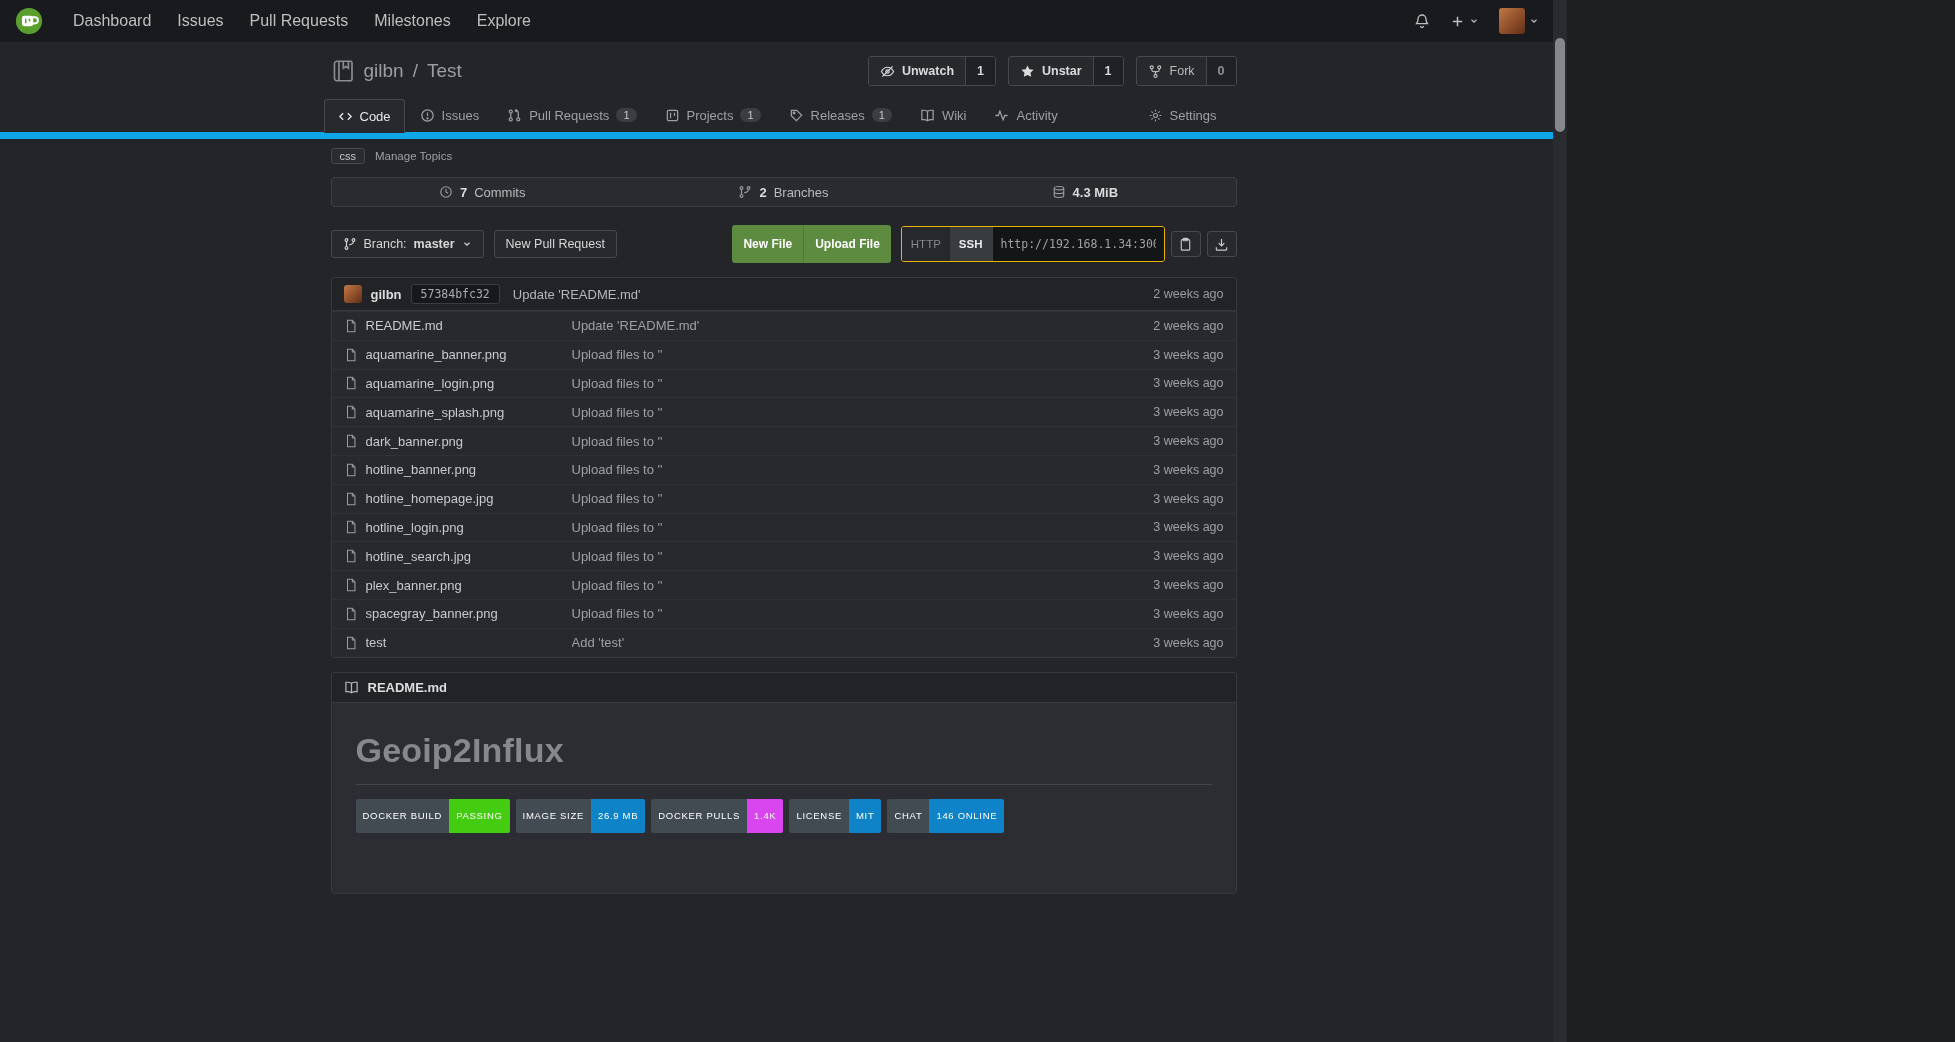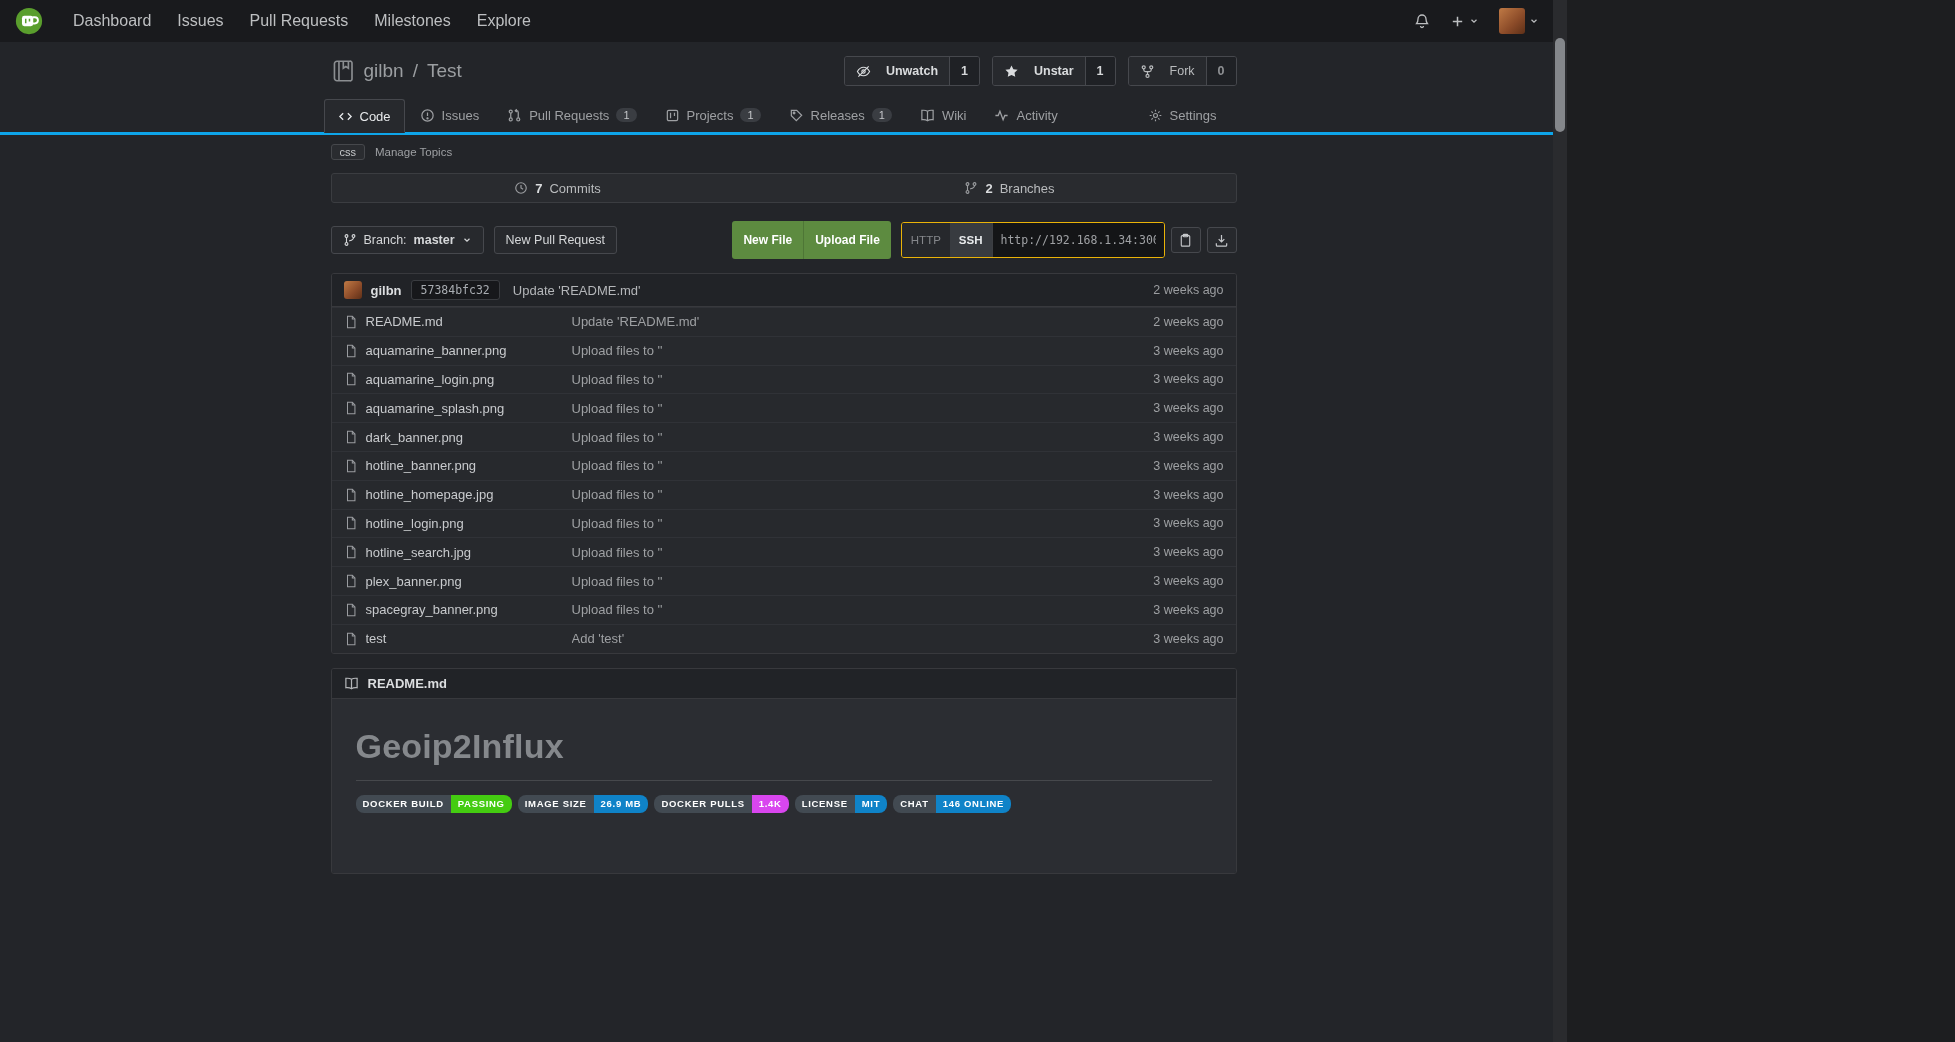--- a/index.html
+++ b/index.html
@@ -22,26 +22,26 @@
   
   .container{width:906px;margin:6px auto}
 
   
   .repo-header{display:flex;align-items:center;margin-top:14px}
   .repo-title{display:flex;align-items:center;gap:9px;font-size:19px;color:#9b9ea1}
   .repo-title .icon-repo{color:#8b8e91}
   .repo-owner,.repo-name{color:#9b9ea1;text-decoration:none;cursor:pointer}
   .repo-actions{margin-left:auto;display:flex;gap:12px}
   .action-group{display:flex;border:1px solid #46484d;border-radius:3px;overflow:hidden;font-size:12.5px;cursor:pointer}
-  .action-main{display:flex;align-items:center;gap:15px;padding:0 11px;height:28px;background:#27292d;color:#dadcde;font-weight:700}
+  .action-main{display:flex;align-items:center;gap:7px;padding:0 11px;height:28px;background:#27292d;color:#dadcde;font-weight:700}
   .action-count{display:flex;align-items:center;padding:0 11px;background:#1f2125;border-left:1px solid #46484d;color:#d5d7d9;font-weight:700}
   .action-count.dim{color:#8f9194}
 
   
-  .tabbar-wrap{border-bottom:3px solid #0ea5e9;margin-top:8px;width:1553px}
+  .tabbar-wrap{border-bottom:7px solid #0ea5e9;margin-top:8px;width:1553px}
   .tabbar{width:906px;margin:0 auto;display:flex;align-items:flex-end;gap:2px;height:38px}
   .tab{display:flex;align-items:center;gap:7px;padding:0 13px;height:34px;color:#9ea0a3;font-size:13px;cursor:pointer}
   .tab.active{background:#27292d;border:1px solid #46484d;border-bottom:1px solid #27292d;border-radius:3px 3px 0 0;color:#e6e8ea;margin-bottom:-1px}
   .tab-count{background:#3a3d42;border-radius:9px;padding:1px 7px;font-size:11px;color:#c5c7ca}
   .tab-settings{margin-left:auto}
 
   
   .repo-desc{margin-top:18px;font-size:14.5px;color:#c6c8ca}
   .topics-row{margin-top:9px;display:flex;align-items:center;gap:10px}
   .topic-chip{background:#2a2c30;border:1px solid #46484c;border-radius:3px;font-size:11px;padding:1px 8px;color:#c6c8ca;font-family:Liberation Sans, sans-serif;cursor:pointer}
@@ -83,21 +83,21 @@
   .file-time{color:#9ea0a3;font-size:12.5px}
 
   
   .readme{margin-top:14px;border:1px solid #38393d;border-radius:3px;overflow:hidden}
   .readme-header{height:30px;background:#212327;display:flex;align-items:center;gap:9px;padding:0 12px;border-bottom:1px solid #38393d;font-weight:700;font-size:13px;color:#dcdee0}
   .readme-header .r-icon{color:#b4b6b9;display:flex}
   .readme-body{background:#2b2d32;padding:28px 24px 60px}
   .readme-h1{font-size:34px;font-weight:700;color:#85888c;padding-bottom:14px;border-bottom:1px solid #46484c;letter-spacing:0.2px}
   .badge-row{display:flex;gap:6px;margin-top:14px;flex-wrap:nowrap}
   .badge-row+.badge-row{margin-top:8px}
-  .badge{display:inline-flex;height:18px;font-size:9.5px;font-weight:700;letter-spacing:0.7px;border-radius:8px;overflow:hidden;color:#fff;cursor:pointer}
+  .badge{display:inline-flex;height:34px;font-size:9.5px;font-weight:400;letter-spacing:0.7px;border-radius:2px;overflow:hidden;color:#fff;cursor:pointer}
   .badge-label{background:#424a52;display:flex;align-items:center;padding:0 7px}
   .badge-value{display:flex;align-items:center;padding:0 7px;background:#0f83c8}
 
   svg{display:block}
 </style>
 </head>
 <body>
 
 <div class="window">
 
@@ -278,20 +278,29 @@
           <svg viewBox="0 0 16 16" width="14" height="14" fill="none" stroke="currentColor" stroke-width="1.3">
               <circle cx="4" cy="3.5" r="1.6"></circle>
               <circle cx="4" cy="12.5" r="1.6"></circle>
               <circle cx="12" cy="3.5" r="1.6"></circle>
               <path d="M4 5.1v5.8 M12 5.1c0 3-2.6 3.3-5 3.9"></path>
             </svg>
         </span>
         <b>2</b>
           <span>Branches</span>
       </div>
+      <div class="stat">
+        <span class="s-icon">
+          <svg viewBox="0 0 16 16" width="14" height="14" fill="none" stroke="currentColor" stroke-width="1.3">
+              <ellipse cx="8" cy="3.6" rx="5.4" ry="1.9"></ellipse>
+              <path d="M2.6 3.6v8.8c0 1 2.4 1.9 5.4 1.9s5.4-.9 5.4-1.9V3.6 M2.6 8c0 1 2.4 1.9 5.4 1.9S13.4 9 13.4 8"></path>
+            </svg>
+        </span>
+        <b>4.3 MiB</b>
+      </div>
     </div>
 
     <div class="branch-bar">
       <button class="btn">
         <svg viewBox="0 0 16 16" width="14" height="14" fill="none" stroke="currentColor" stroke-width="1.3">
             <circle cx="4" cy="3.5" r="1.6"></circle>
             <circle cx="4" cy="12.5" r="1.6"></circle>
             <circle cx="12" cy="3.5" r="1.6"></circle>
             <path d="M4 5.1v5.8 M12 5.1c0 3-2.6 3.3-5 3.9"></path>
           </svg>

